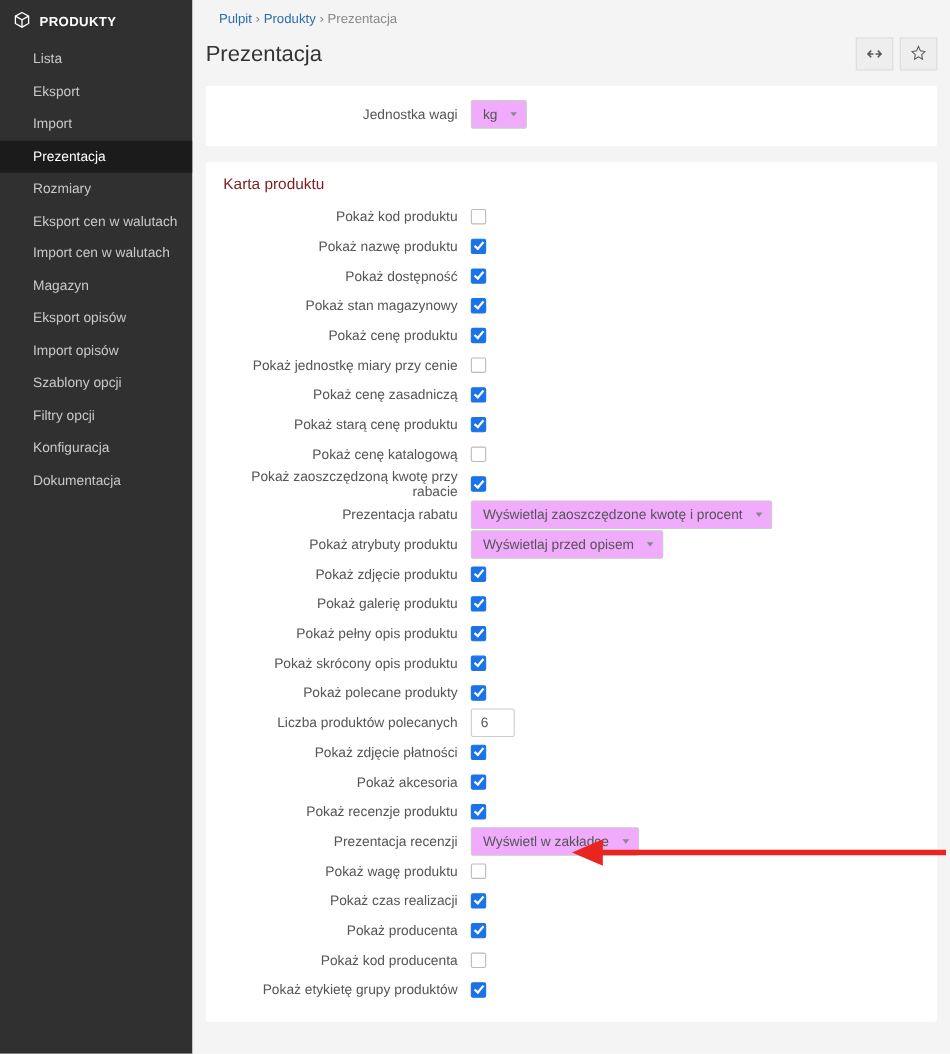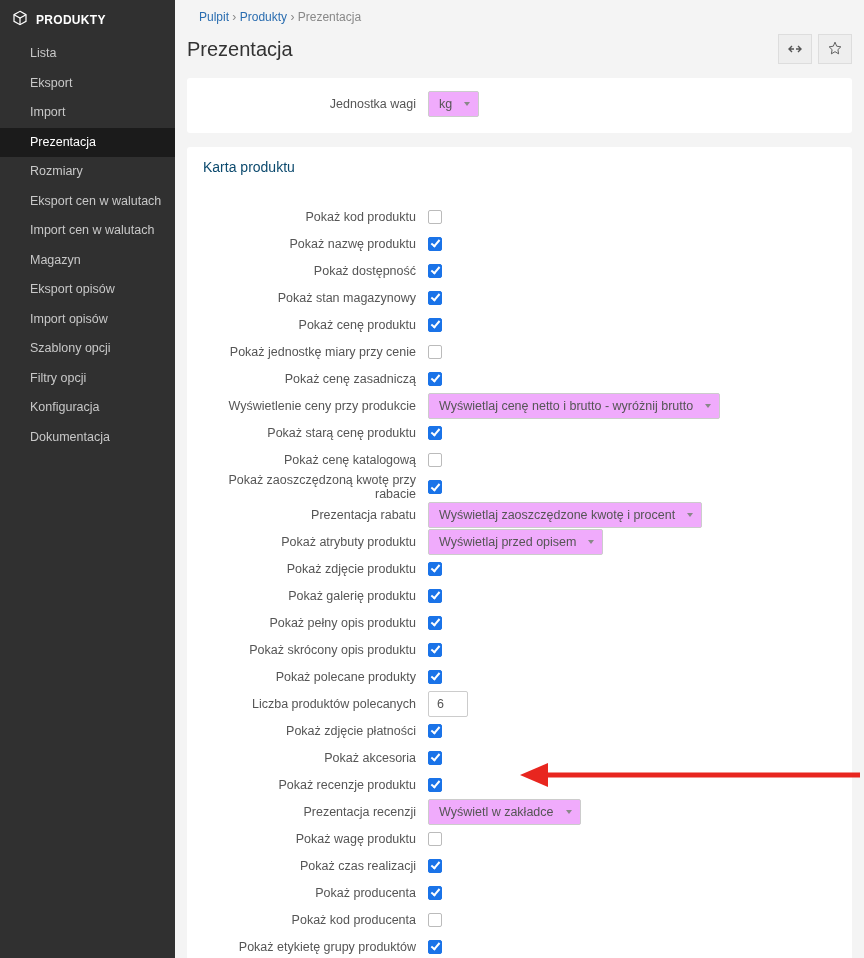--- a/index.html
+++ b/index.html
@@ -82,22 +82,22 @@
   }
   .panel {
     background: #fff;
     border-radius: 3px;
     margin-bottom: 14px;
     padding: 12px 16px 16px 16px;
   }
   .panel-title {
     font-size: 14px;
     font-weight: 400;
-    color: #0c4a6e;
-    margin-bottom: 28px;
+    color: #7f1d1d;
+    margin-bottom: 8px;
   }
   .form-row {
     display: flex;
     align-items: center;
     min-height: 27px;
     margin-bottom: 0;
   }
   .form-label {
     width: 225px;
     flex-shrink: 0;
@@ -283,29 +283,20 @@
               <span class="checkbox"></span>
             </div>
           </div>
           <div class="form-row">
             <div class="form-label">Pokaż cenę zasadniczą</div>
             <div class="form-control">
               <span class="checkbox checked"></span>
             </div>
           </div>
           <div class="form-row">
-            <div class="form-label">Wyświetlenie ceny przy produkcie</div>
-            <div class="form-control">
-              <div class="select">
-                <span>Wyświetlaj cenę netto i brutto - wyróżnij brutto</span>
-                <span class="caret"></span>
-              </div>
-            </div>
-          </div>
-          <div class="form-row">
             <div class="form-label">Pokaż starą cenę produktu</div>
             <div class="form-control">
               <span class="checkbox checked"></span>
             </div>
           </div>
           <div class="form-row">
             <div class="form-label">Pokaż cenę katalogową</div>
             <div class="form-control">
               <span class="checkbox"></span>
             </div>

